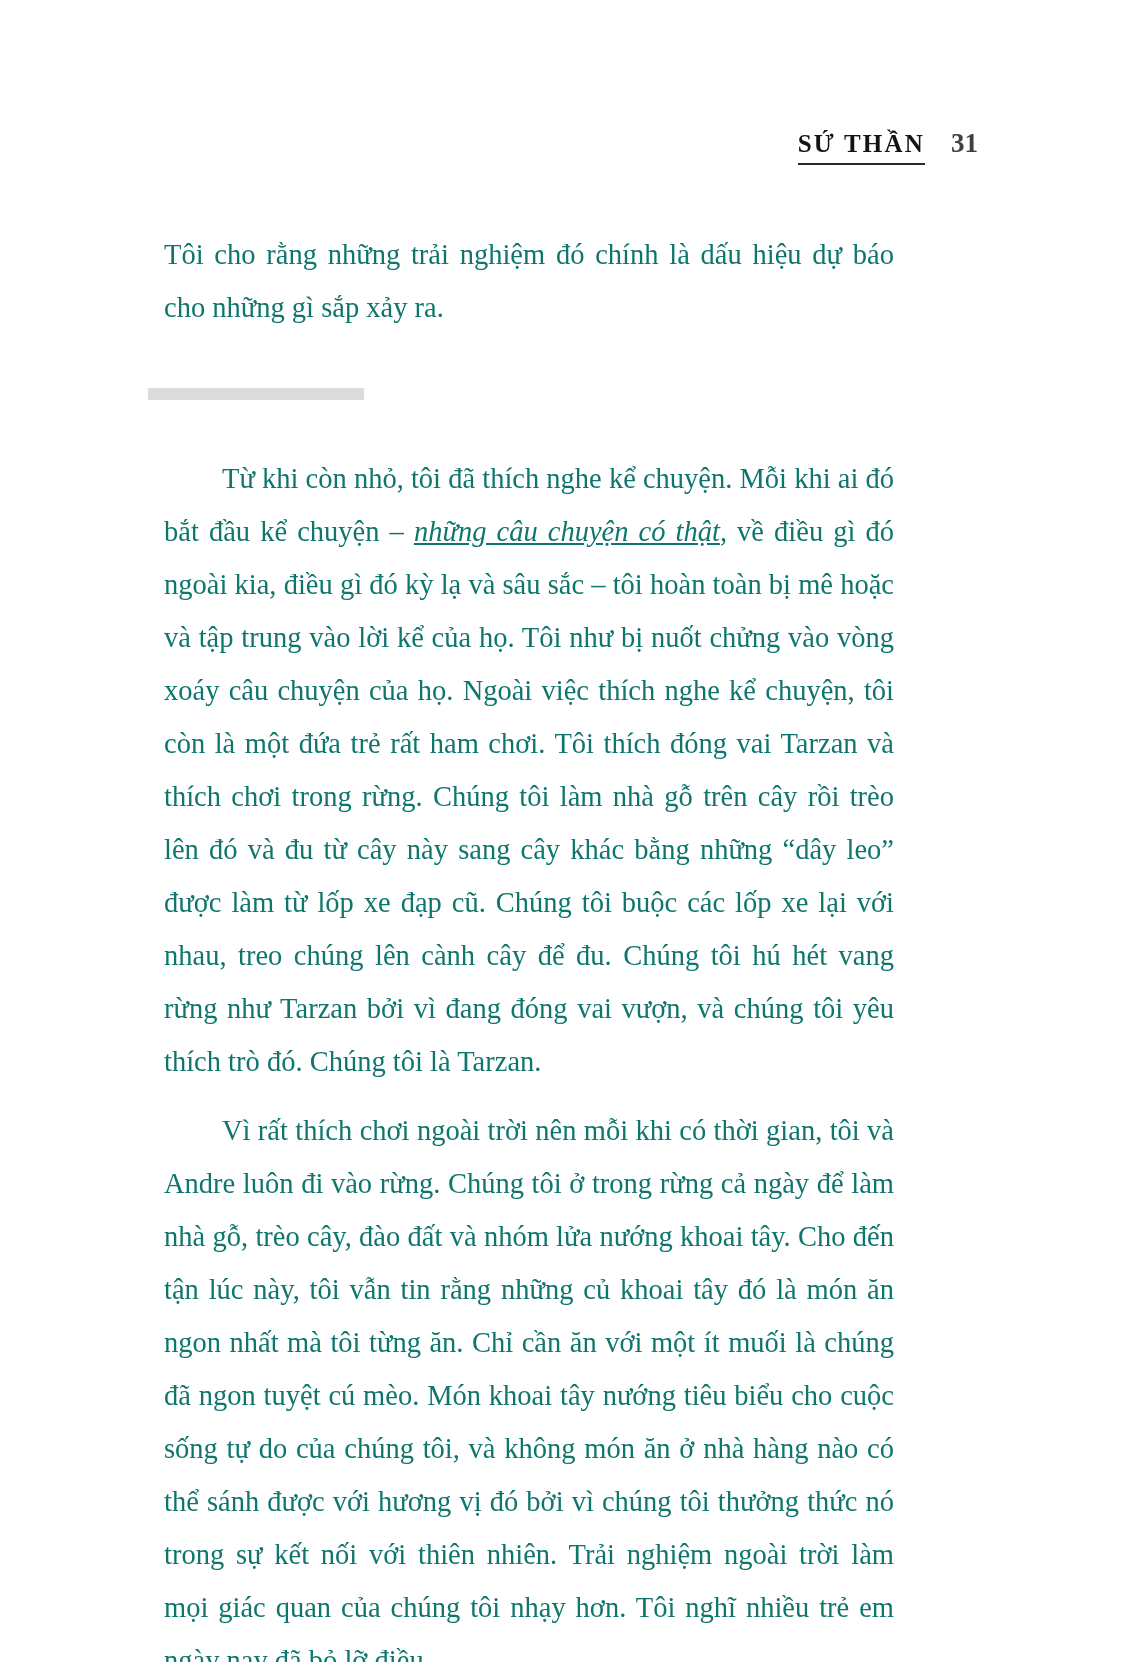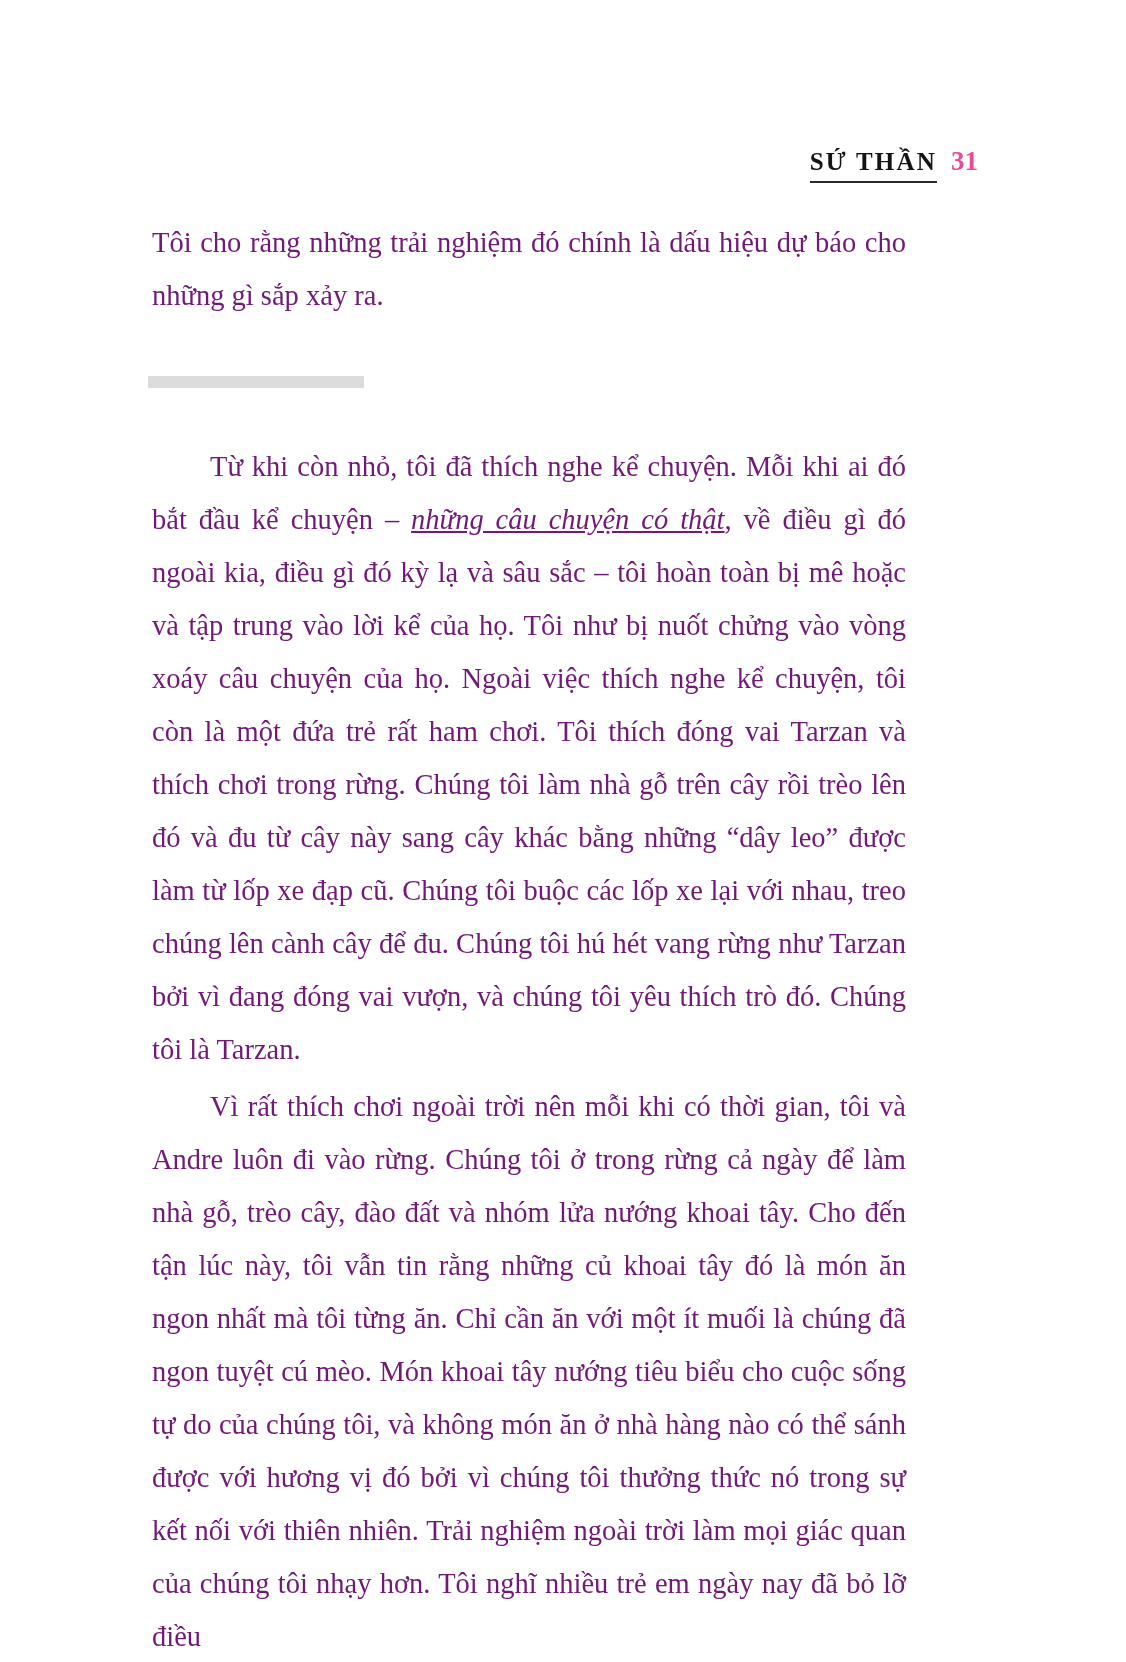--- a/index.html
+++ b/index.html
@@ -19,51 +19,50 @@
     position: absolute;
     inset: 0;
     padding: 0;
   }
   .header {
     position: absolute;
     top: 128px;
     right: 148px;
     display: flex;
     align-items: baseline;
-    gap: 14px;
-    margin-top: 18px;
+    gap: 26px;
   }
   .header-title {
     font-family: "Liberation Serif", serif;
     font-size: 25px;
     letter-spacing: 2.2px;
     font-weight: 600;
     color: #141414;
     border-bottom: 2px solid #2a2a2a;
     padding-bottom: 5px;
   }
   .header-pageno {
     font-family: "Liberation Serif", serif;
     font-size: 27px;
     font-weight: 600;
-    color: #ec4899;
+    color: #404040;
   }
   .content {
     position: absolute;
     left: 148px;
     top: 212px;
     width: 762px;
   }
   p.para {
-    margin: 4px;
+    margin: 16px;
     font-size: 28.5px;
     line-height: 53px;
     text-align: justify;
     text-justify: inter-word;
-    color: #701a75;
+    color: #0f766e;
     hyphens: none;
   }
   p.indent {
     text-indent: 58px;
   }
   .divider {
     width: 216px;
     height: 12px;
     background: #dcdcdc;
     margin: 54px 0 52px 0;

